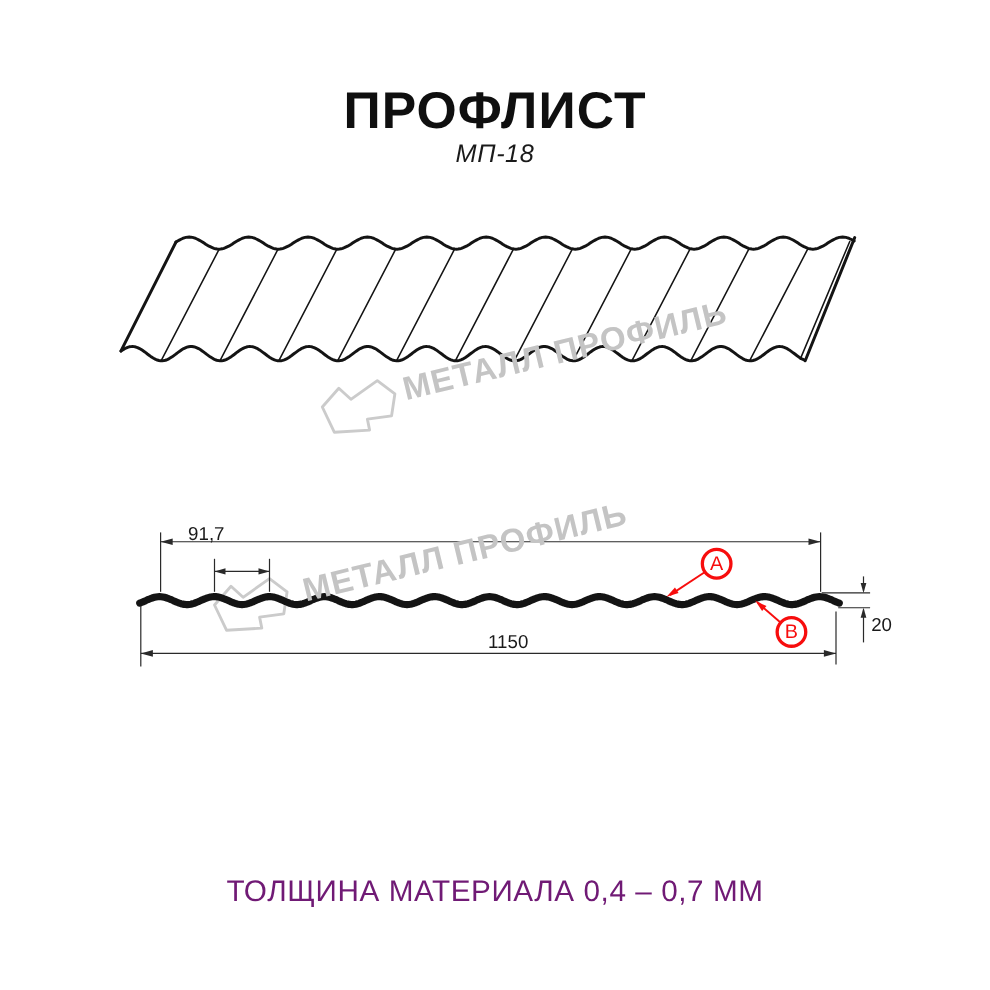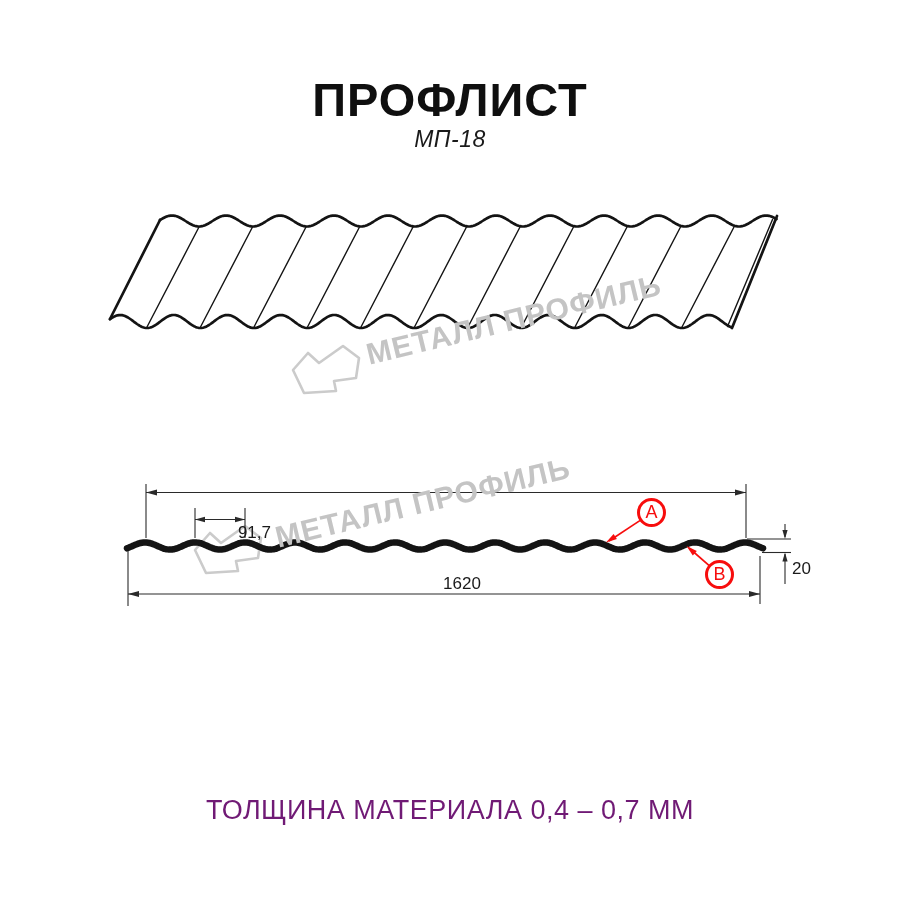--- a/index.html
+++ b/index.html
@@ -18,21 +18,21 @@
   }
   #drawing-svg{left:0;top:0;width:900px;height:900px;}
   .wm-text{
     color:#c4c4c4;font-weight:700;font-size:30px;letter-spacing:1px;white-space:nowrap;
     transform:rotate(-13.5deg);transform-origin:left center;user-select:none;
   }
   #watermark-text-top{left:367px;top:338px;height:34px;line-height:34px;}
   #watermark-text-bottom{left:276px;top:521px;height:34px;line-height:34px;}
   .dim-label{font-size:17px;color:#1a1a1a;white-space:nowrap;}
   #dim-total-label{left:343px;top:469px;width:200px;text-align:center;}
-  #dim-pitch-label{left:171px;top:523px;width:100px;text-align:right;}
+  #dim-pitch-label{left:171px;top:476px;width:100px;text-align:left;}
   #dim-width-label{left:412px;top:574px;width:100px;text-align:center;}
   #dim-height-label{left:792px;top:559px;}
   .callout-circle{
     box-sizing:border-box;width:29px;height:29px;border:3px solid #f70d0d;border-radius:50%;
     color:#f70d0d;font-size:18px;font-weight:400;text-align:center;line-height:23px;
     background:transparent;
   }
   #callout-a{left:637px;top:498px;}
   #callout-b{left:705px;top:560px;}
   #footer-note{
@@ -105,20 +105,20 @@
       </g>
   </svg>
 
   <div id="page-title" class="abs">ПРОФЛИСТ</div>
   <div id="profile-model" class="abs">МП-18</div>
 
   <div id="watermark-text-top" class="abs wm-text">МЕТАЛЛ ПРОФИЛЬ</div>
   <div id="watermark-text-bottom" class="abs wm-text">МЕТАЛЛ ПРОФИЛЬ</div>
 
   <div id="dim-pitch-label" class="abs dim-label">91,7</div>
-  <div id="dim-width-label" class="abs dim-label">1620</div>
+  <div id="dim-width-label" class="abs dim-label">1150</div>
   <div id="dim-height-label" class="abs dim-label">20</div>
 
   <div id="callout-a" class="abs callout-circle">A</div>
   <div id="callout-b" class="abs callout-circle">B</div>
 
   <div id="footer-note" class="abs">ТОЛЩИНА МАТЕРИАЛА 0,4 – 0,7 ММ</div>
 </div>
 
 </body></html>

